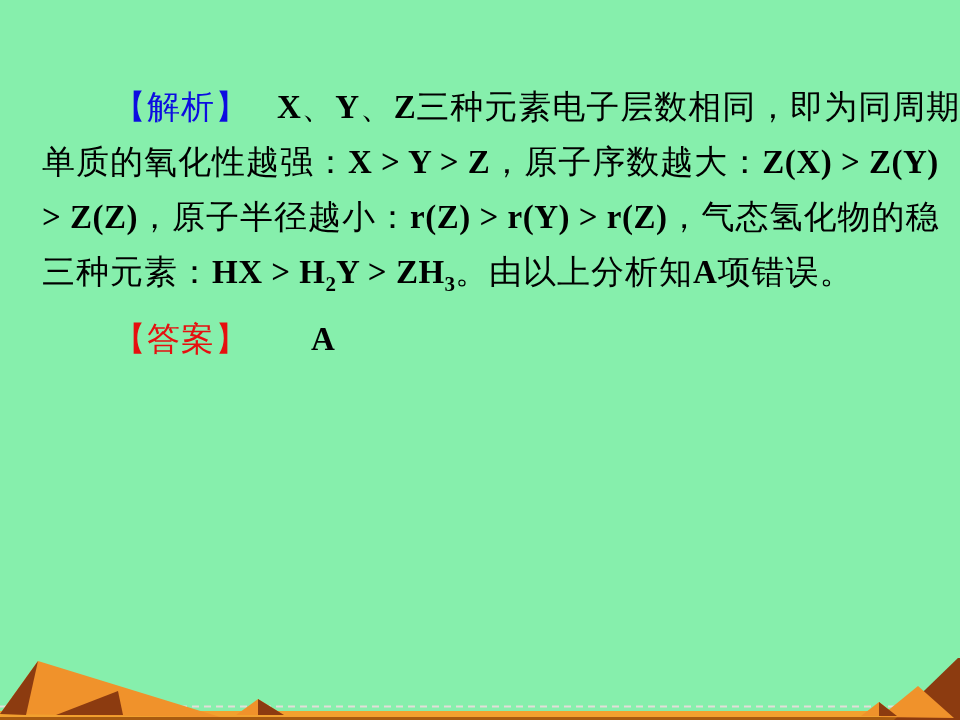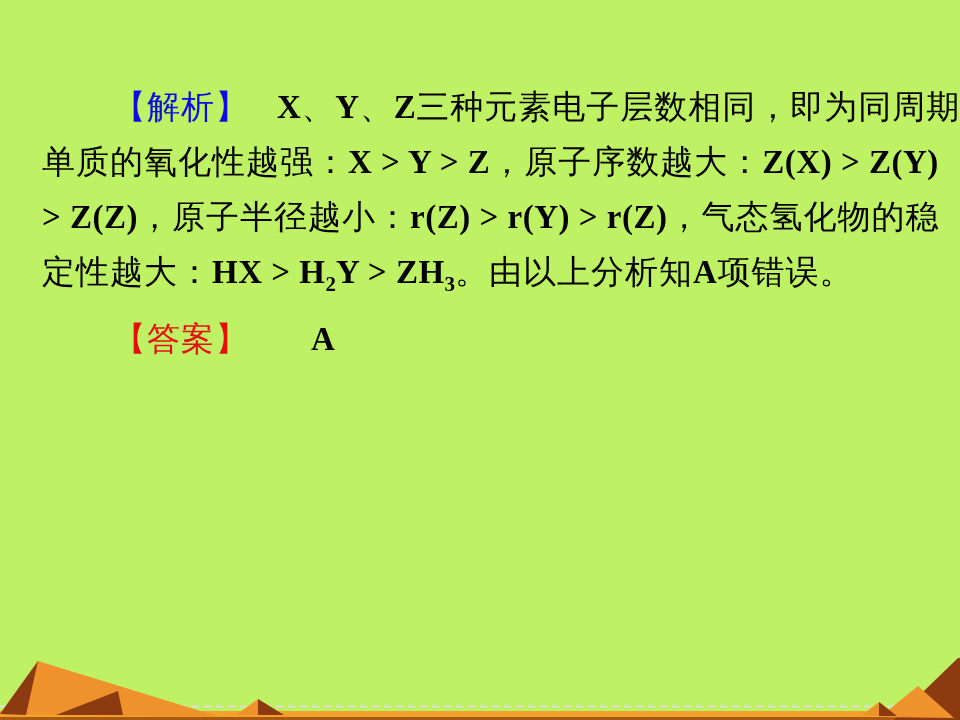--- a/index.html
+++ b/index.html
@@ -5,21 +5,21 @@
   html,body{margin:0;padding:0;}
   body{
     width:960px;height:720px;
     background:#ffffff;
     overflow:hidden;
     position:relative;
     font-family:"Liberation Serif","DejaVu Serif",serif;
   }
   .slide{
     position:absolute;inset:0;
-    background:#bef264;
+    background:#86efac;
   }
   .text-block{
     position:absolute;
     top:80px;left:42px;right:30px;
     font-size:33px;
     line-height:55px;
     color:#000000;
   }
   .line{
     white-space:pre;
@@ -59,21 +59,21 @@
 </style>
 </head>
 <body>
 
 <div class="slide">
 
   <div class="text-block">
       <div class="line indent"><span class="seg-label-blue">【解析】</span><span class="seg-latin">X</span><span class="seg-cjk">、</span><span class="seg-latin">Y</span><span class="seg-cjk">、</span><span class="seg-latin">Z</span><span class="seg-cjk">三种元素电子层数相同，即为同周期</span></div>
       <div class="line"><span class="seg-cjk">单质的氧化性越强：</span><span class="seg-latin">X &gt; Y &gt; Z</span><span class="seg-cjk">，原子序数越大：</span><span class="seg-latin">Z(X) &gt; Z(Y)</span></div>
       <div class="line"><span class="seg-latin">&gt; Z(Z)</span><span class="seg-cjk">，原子半径越小：</span><span class="seg-latin">r(Z) &gt; r(Y) &gt; r(Z)</span><span class="seg-cjk">，气态氢化物的稳</span></div>
-      <div class="line"><span class="seg-cjk">定性越大：</span><span class="seg-latin">HX &gt; H</span><span class="seg-sub">2</span><span class="seg-latin">Y &gt; ZH</span><span class="seg-sub">3</span><span class="seg-cjk">。由以上分析知</span><span class="seg-latin">A</span><span class="seg-cjk">项错误。</span></div>
+      <div class="line"><span class="seg-cjk">三种元素：</span><span class="seg-latin">HX &gt; H</span><span class="seg-sub">2</span><span class="seg-latin">Y &gt; ZH</span><span class="seg-sub">3</span><span class="seg-cjk">。由以上分析知</span><span class="seg-latin">A</span><span class="seg-cjk">项错误。</span></div>
       <div class="line indent"><span class="seg-label-red">【答案】</span><span class="seg-latin">A</span></div>
     </div>
 
   <svg class="footer-decor" viewBox="0 0 960 62" preserveAspectRatio="none" aria-hidden="true">
 
     <line x1="0" y1="48.5" x2="960" y2="48.5" stroke="var(--dotted,#e2ded8)" stroke-width="2" stroke-dasharray="7 5"></line>
 
     <rect x="0" y="53" width="960" height="6" fill="var(--bar,#f2a12f)"></rect>
     <rect x="0" y="59" width="960" height="3" fill="var(--bar-edge,#a85b10)"></rect>
 

